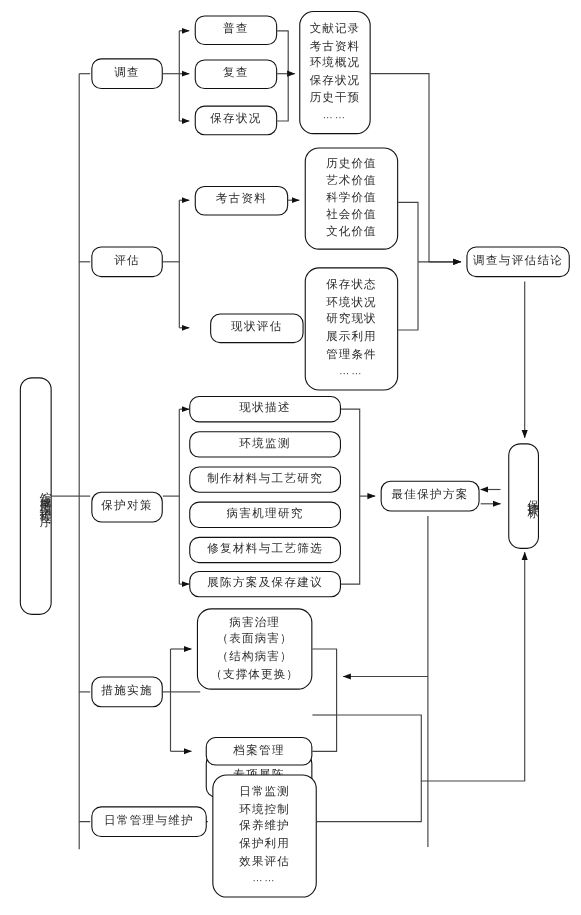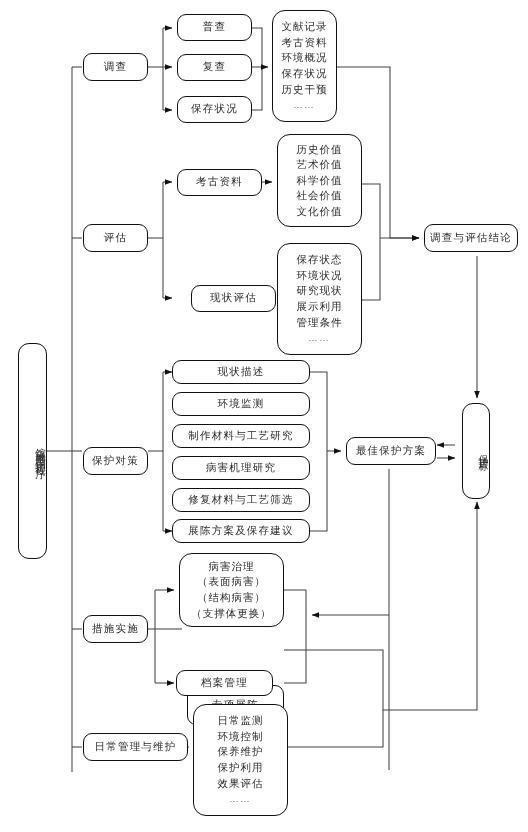--- a/index.html
+++ b/index.html
@@ -256,21 +256,21 @@
     <span class="lbl">
       <span>病害治理</span><br>
       <span>（表面病害）</span><br>
       <span>（结构病害）</span><br>
       <span>（支撑体更换）</span>
     </span>
   </div>
   <div class="node n-sm" style="left:187px;top:637px;width:97px;height:40px;margin-top:48px;">
     <span class="lbl">专项展陈</span>
   </div>
-  <div class="node n-sm" style="left:176px;top:670px;width:97px;height:26px;">
+  <div class="node n-sm" style="left:187px;top:670px;width:97px;height:26px;">
     <span class="lbl">档案管理</span>
   </div>
 
   <div class="node n-sm" style="left:83px;top:733px;width:105px;height:28px;">
     <span class="lbl">日常管理与维护</span>
   </div>
 
   <div class="node n-list" style="left:193px;top:704px;width:95px;height:112px;">
     <span class="lbl">
       <span>日常监测</span><br>

